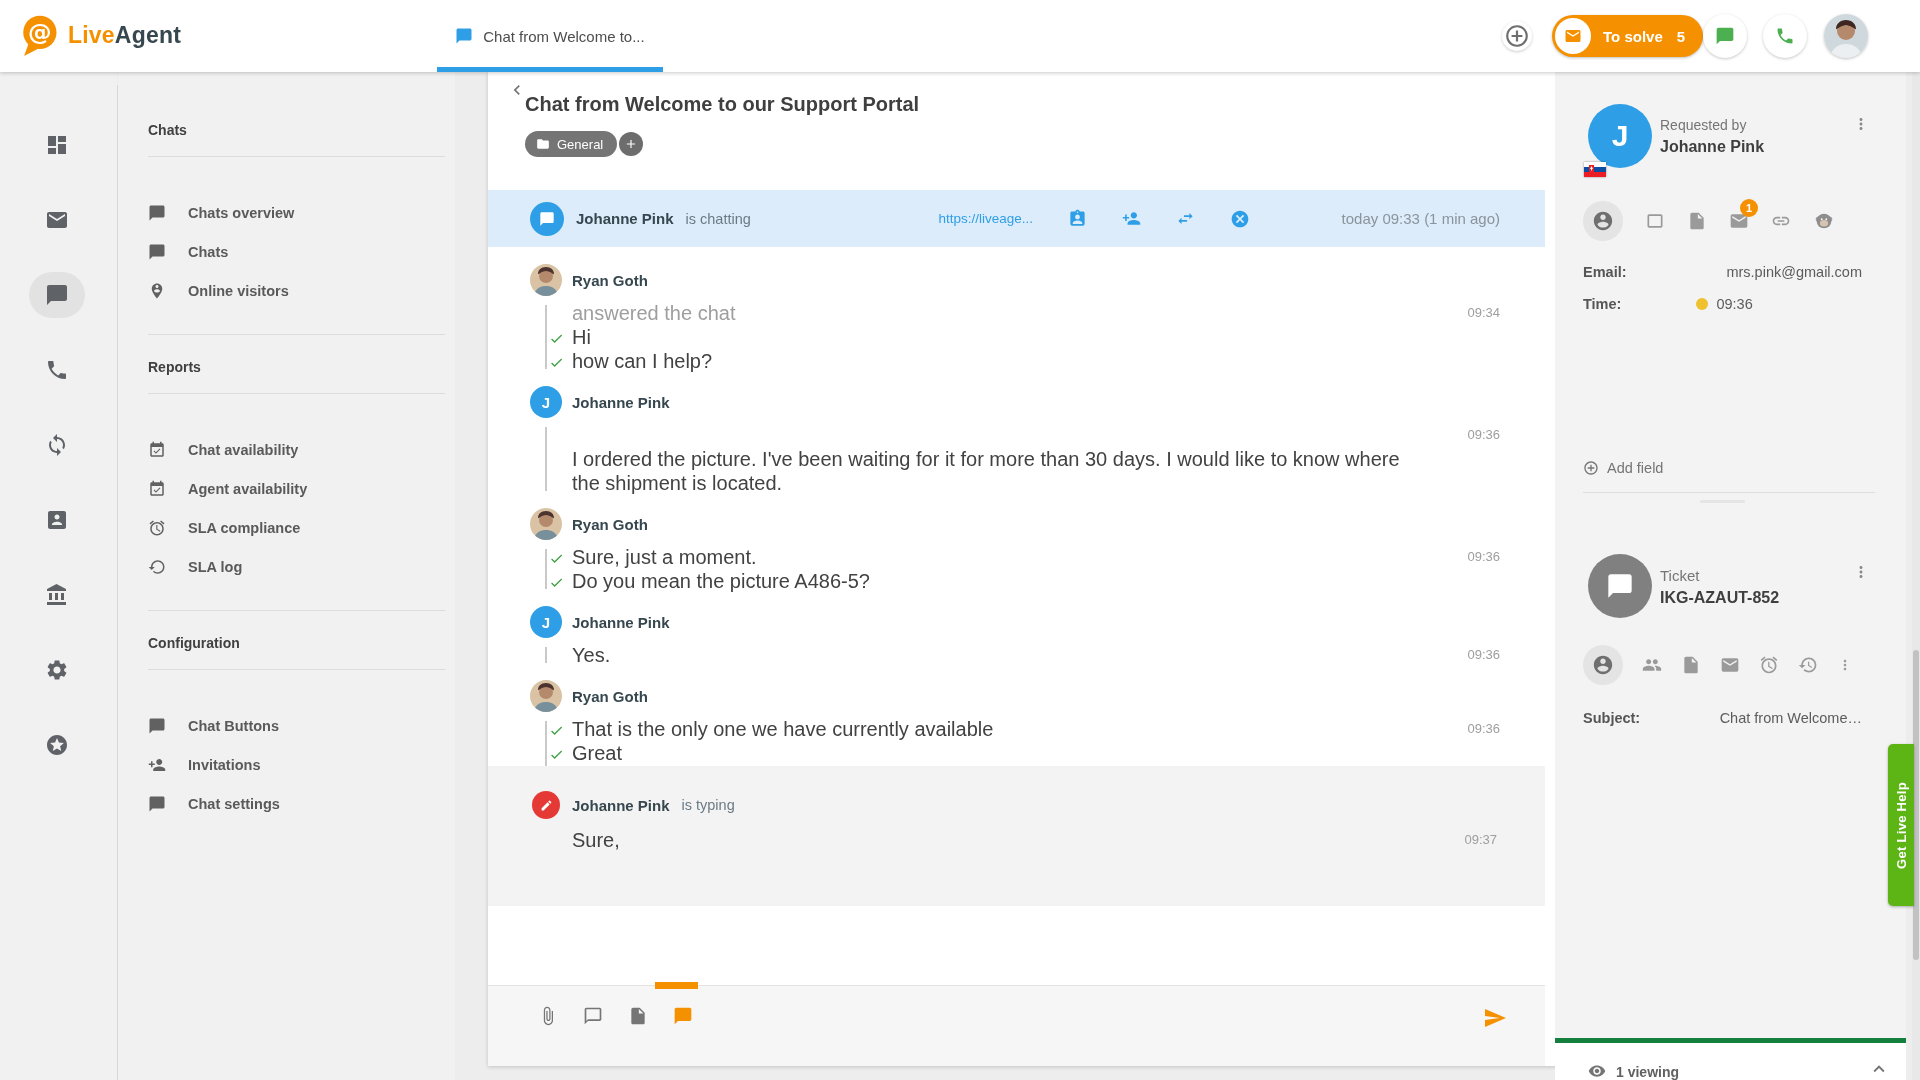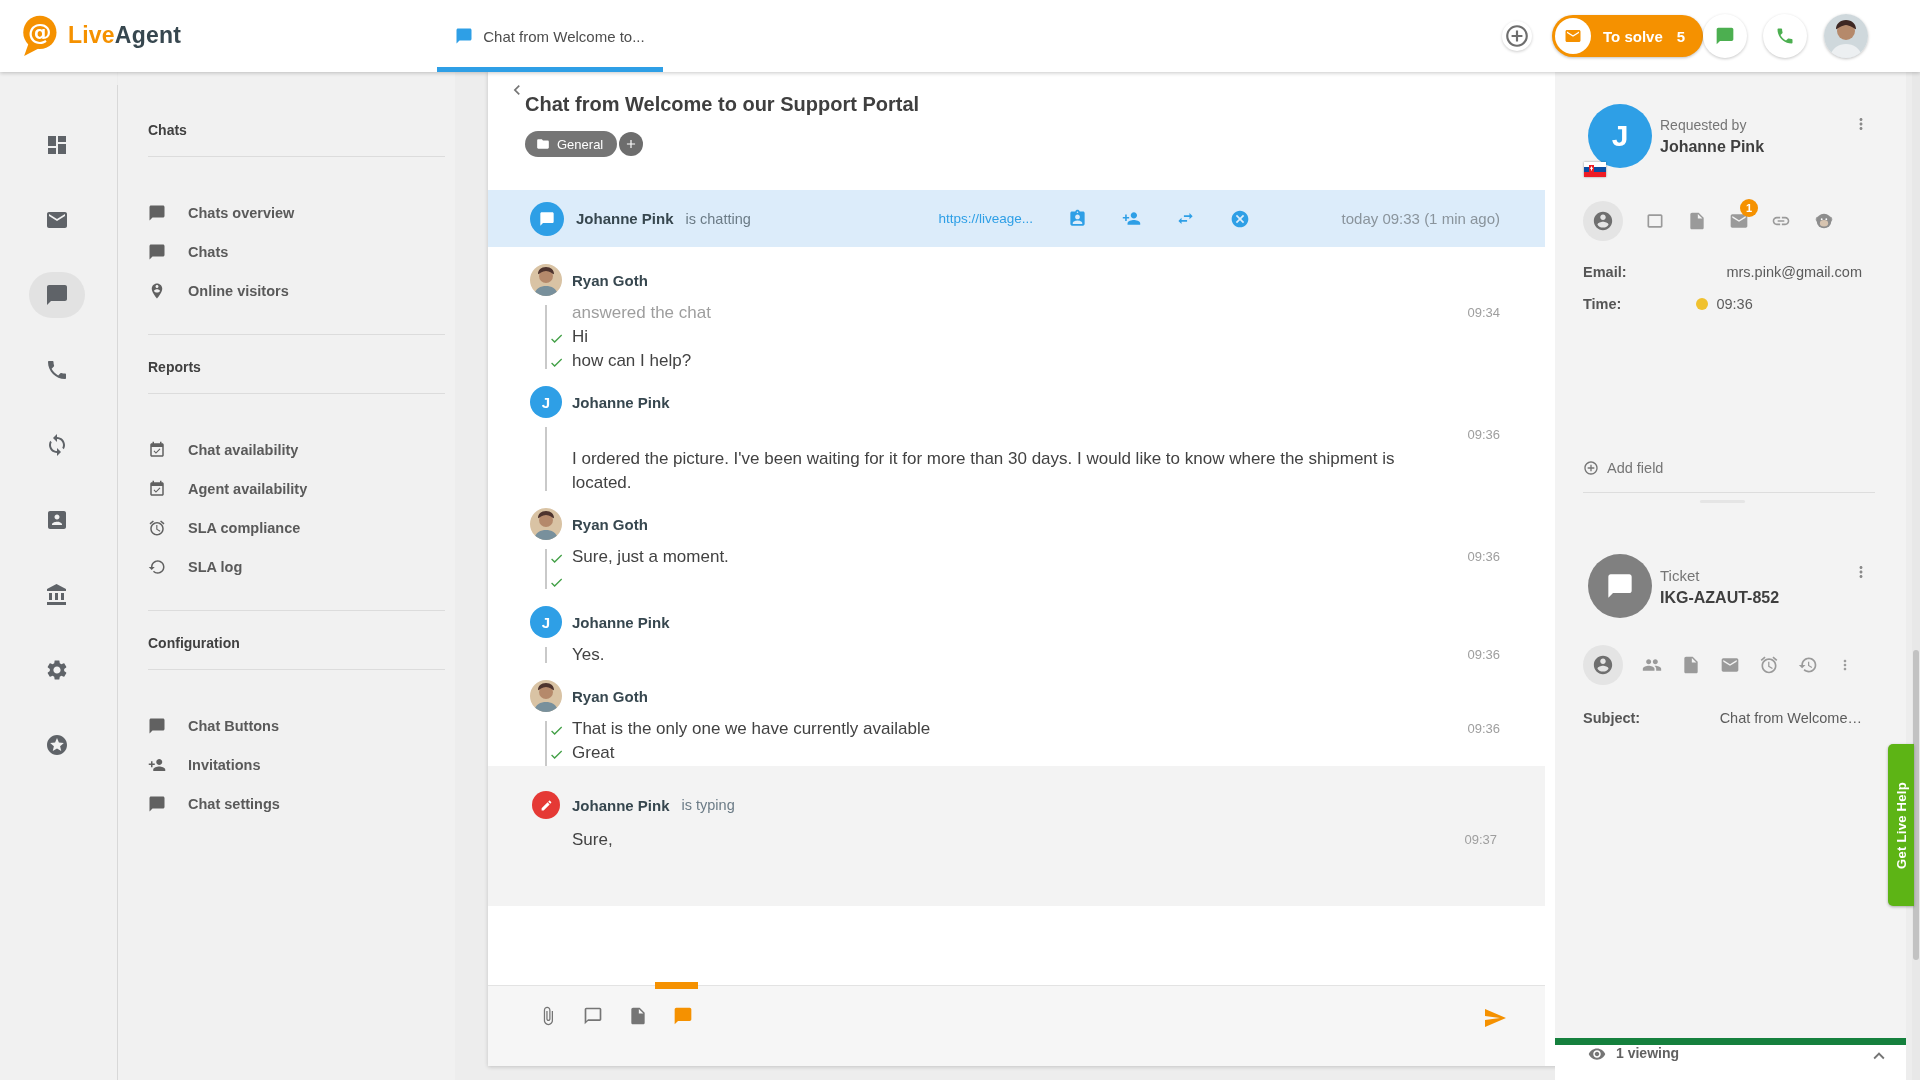--- a/index.html
+++ b/index.html
@@ -77,21 +77,21 @@
   .messages { position:absolute; left:0; top:176px; width:1057px; height:519px; padding:16px 45px 0 0; }
   .mgroup { position:relative; margin-bottom:12px; }
   .mgroup::before { content:""; position:absolute; left:57px; top:42px; bottom:4px; width:1.5px; background:#c9c9c9; }
   .mhead { display:flex; align-items:center; height:34px; margin-bottom:4px; }
   .avatar { position:absolute; left:42px; width:32px; height:32px; border-radius:50%; overflow:hidden;
     display:flex; align-items:center; justify-content:center; }
   .avatar.initial { background:#2e9fe6; color:#fff; font-size:15px; font-weight:700; }
   .mauthor { margin-left:84px; font-size:15px; font-weight:700; color:#37474f; }
   .mrow { position:relative; display:flex; align-items:flex-start; padding-left:84px; min-height:24px; }
   .mrow .check { position:absolute; left:61px; top:4px; color:#43a047; }
-  .mtext { flex:1; font-size:17px; color:#424242; line-height:24px; }
+  .mtext { flex:1; font-size:20px; color:#424242; line-height:24px; }
   .mtext.muted { color:#9e9e9e; }
   .mtime { width:90px; text-align:right; font-size:13px; color:#9e9e9e; line-height:24px; flex-shrink:0; }
 
   .typingblock { position:absolute; left:0; top:695px; width:1057px; height:140px; background:#f3f3f3; padding-top:22px; }
   .typingblock .avatar { width:28px; height:28px; background:#e53935; color:#fff; left:44px; }
   .typingblock .mgroup::before { top:38px; bottom:26px; }
   .typingblock .mtime { margin-right:48px; }
 
   .composearea { position:absolute; left:0; top:835px; width:1057px; height:79px; background:#fff; cursor:text; }
   .composetoolbar { position:absolute; left:0; top:914px; width:1057px; height:81px; background:#f6f6f6;
@@ -124,21 +124,21 @@
   .time-dot { display:inline-block; width:12px; height:12px; border-radius:50%; background:#f0c12e; margin-right:8px; }
   .addfield { position:absolute; left:28px; top:388px; display:flex; align-items:center; gap:8px;
     color:#757575; font-size:14.5px; cursor:pointer; }
   .dp-divider { position:absolute; left:28px; top:420px; width:292px; border:none; border-top:1px solid #ddd; }
   .dp-handle { position:absolute; left:145px; top:428px; width:45px; height:3px; background:#e5e5e5; border-radius:2px; }
   .ticket-avatar { position:absolute; left:33px; top:482px; width:64px; height:64px; border-radius:50%;
     background:#808080; color:#fff; display:flex; align-items:center; justify-content:center; }
   .ticket-label { position:absolute; left:105px; top:495px; font-size:15px; color:#757575; }
   .ticket-code { position:absolute; left:105px; top:517px; font-size:16px; font-weight:700; color:#3f3f3f; }
   .viewingbar { position:absolute; left:0; bottom:0; width:351px; height:42px; background:#fff;
-    border-top:7px solid #15803d; display:flex; align-items:flex-start; padding:0 16px 0 33px; }
+    border-top:5px solid #15803d; display:flex; align-items:flex-end; padding:0 16px 0 33px; }
   .viewing-label { margin-left:10px; font-size:14px; font-weight:700; color:#616161; }
   .collapse-btn { margin-left:auto; color:#757575; cursor:pointer; display:flex; }
 
   
   .edge-track { position:absolute; left:1912px; top:72px; width:8px; height:1008px; background:#e8e8e8; }
   .edge-thumb { position:absolute; left:1913px; top:650px; width:6px; height:310px; background:#c2c2c2; border-radius:3px; }
   .help-tab { position:absolute; left:1888px; top:744px; width:26px; height:162px; background:#5db415;
     border-radius:5px 0 0 5px; display:flex; align-items:center; justify-content:center; cursor:pointer;
     box-shadow:0 1px 3px rgba(0,0,0,.3); }
   .help-tab span { writing-mode:vertical-rl; transform:rotate(180deg); color:#fff; font-size:13px;
@@ -452,20 +452,21 @@
             <span class="check"><svg class="ic" width="15" height="15" viewBox="0 0 24 24">
                 <path d="M9 16.17 4.83 12l-1.42 1.41L9 19 21 7l-1.41-1.41z"></path>
               </svg></span>
             <span class="mtext">Sure, just a moment.</span>
             <span class="mtime">09:36</span>
           </div>
         <div class="mrow">
             <span class="check"><svg class="ic" width="15" height="15" viewBox="0 0 24 24">
                 <path d="M9 16.17 4.83 12l-1.42 1.41L9 19 21 7l-1.41-1.41z"></path>
               </svg></span>
+            <span class="mtext">Do you mean the picture A486-5?</span>
             <span class="mtime"></span>
           </div>
       </div>
 
       <div class="mgroup">
         <div class="mhead">
           <span class="avatar initial">J</span>
           <span class="mauthor">Johanne Pink</span>
         </div>
         <div class="mrow">

